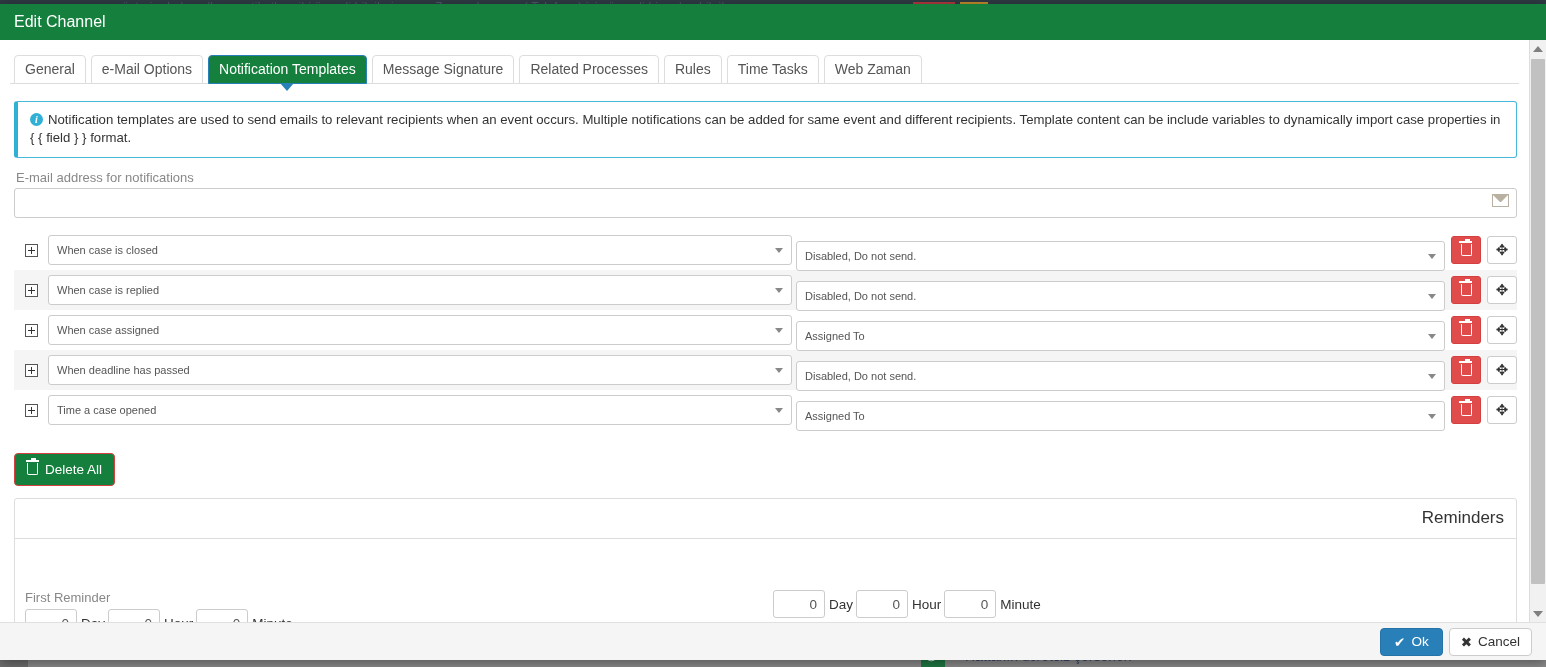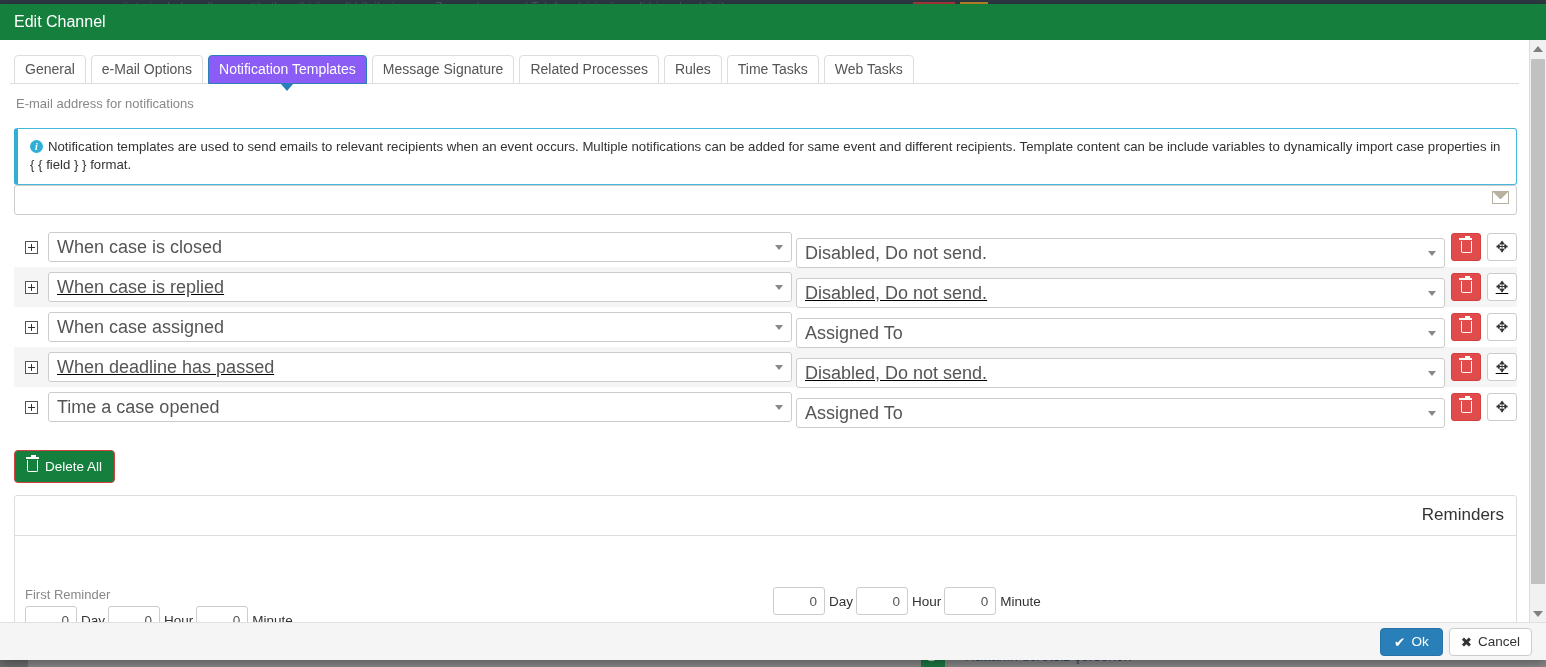--- a/index.html
+++ b/index.html
@@ -91,21 +91,21 @@
     background: #ffffff;
     border: 1px solid #dddddd;
     border-radius: 4px 4px 0 0;
     padding: 5px 10px 6px 10px;
     line-height: 16px;
     cursor: pointer;
     white-space: nowrap;
     position: relative; bottom: -1px;
   }
   .tab.active {
-    background: #8b5cf6; color: #ffffff; border-color: #2980b9;
+    background: #15803d; color: #ffffff; border-color: #2980b9;
     font-weight: normal;
     text-align: right;
   }
   .tab.active::after {
     content: ""; position: absolute;
     left: 50%; margin-left: -7px; bottom: -8px;
     border-left: 7px solid transparent;
     border-right: 7px solid transparent;
     border-top: 8px solid #2980b9;
   }
@@ -168,21 +168,21 @@
   }
   .head-spacer { width: 34px; flex: 0 0 34px; }
   .head-type { flex: 0 0 748px; padding-left: 2px; }
   .head-recip { flex: 1 1 auto; padding-left: 2px; }
 
   .grid-row {
     display: flex; align-items: center;
     height: 40px;
   }
   .grid-row.odd { background: #ffffff; }
-  .grid-row.even { background: #f5f5f5; text-decoration: underline; }
+  .grid-row.even { background: #f5f5f5; }
 
   .expand-cell {
     flex: 0 0 34px; display: flex; align-items: center; justify-content: center;
   }
   .expand-icon {
     width: 13px; height: 13px; border: 1px solid #555555;
     position: relative; cursor: pointer; background: #ffffff;
   }
   .expand-icon::before {
     content: ""; position: absolute; left: 2px; top: 5px;
@@ -193,21 +193,21 @@
     width: 1px; height: 7px; background: #333333;
   }
 
   .sel-wrap { position: relative; }
   .sel-type { flex: 0 0 744px; margin-right: 4px; }
   .sel-recip { flex: 1 1 auto; margin-right: 6px; margin-top: 12px; }
   .sel-box {
     width: 100%; height: 30px;
     border: 1px solid #cccccc; border-radius: 3px;
     background: #ffffff;
-    font-size: 18px; color: #555555;
+    font-size: 11px; color: #555555;
     padding: 0 26px 0 8px;
     display: flex; align-items: center;
     cursor: pointer;
     overflow: hidden; white-space: nowrap;
   }
   .sel-arrow {
     position: absolute; right: 1px; top: 1px;
     width: 24px; height: 28px;
     display: flex; align-items: center; justify-content: center;
     pointer-events: none;
@@ -370,28 +370,28 @@
     <div id="modal-body">
 
       <div id="tabstrip">
         <div class="tab">General</div>
         <div class="tab">e-Mail Options</div>
         <div class="tab active">Notification Templates</div>
         <div class="tab">Message Signature</div>
         <div class="tab">Related Processes</div>
         <div class="tab">Rules</div>
         <div class="tab">Time Tasks</div>
-        <div class="tab">Web Tasks</div>
-      </div>
-
-      <div id="email-label">E-mail address for notifications</div>
+        <div class="tab">Web Zaman</div>
+      </div>
 
       <div id="info-alert">
         <span class="info-circle">i</span><span>Notification templates are used to send emails to relevant recipients when an event occurs. Multiple notifications can be added for same event and different recipients. Template content can be include variables to dynamically import case properties in { { field } } format.</span>
       </div>
+
+      <div id="email-label">E-mail address for notifications</div>
       <div id="email-row">
         <input id="email-input" type="text" value="" style="">
         <span id="envelope-icon"></span>
       </div>
 
       <div id="grid">
 
         <div class="grid-row odd">
           <div class="expand-cell">
             <span class="expand-icon"></span>

